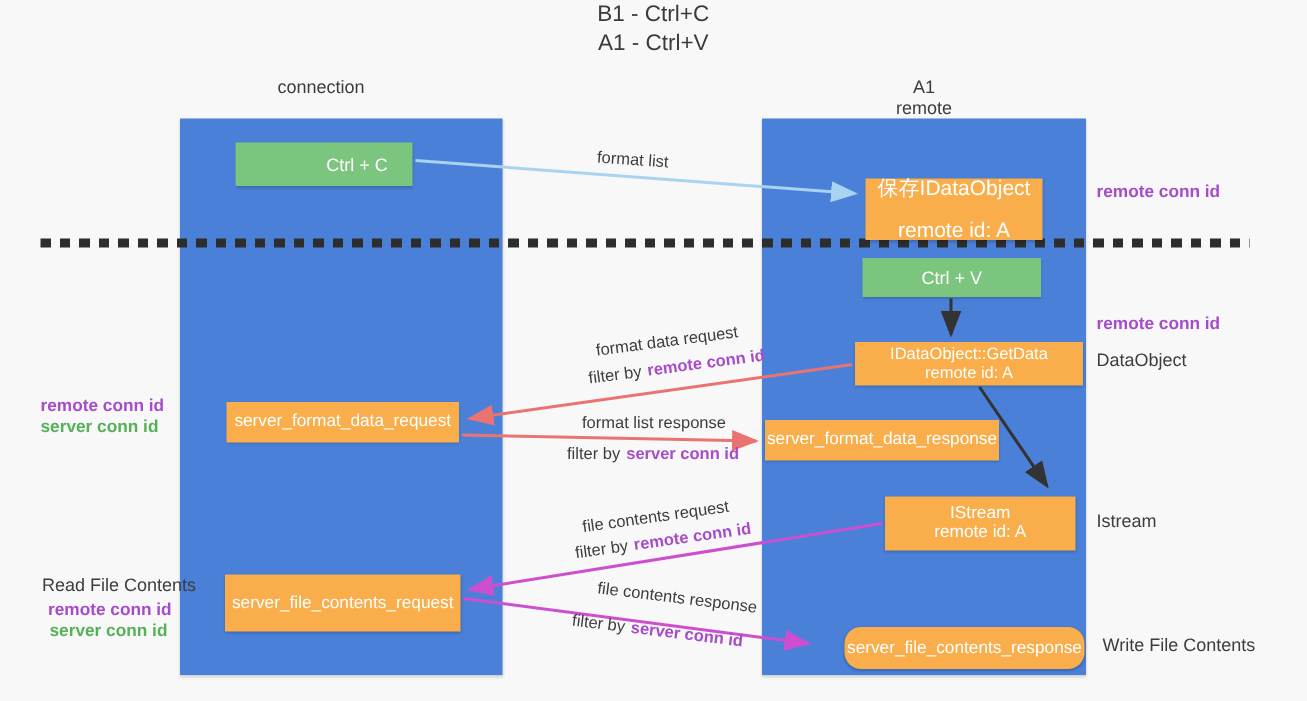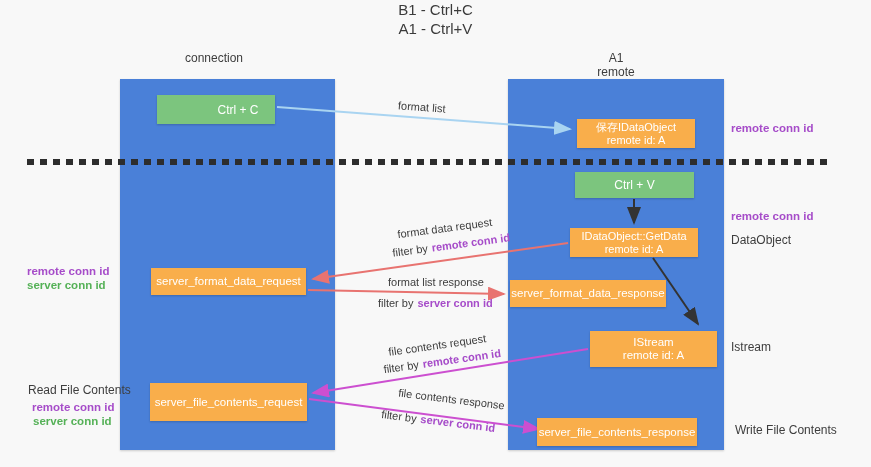--- a/index.html
+++ b/index.html
@@ -32,28 +32,28 @@
     background:repeating-linear-gradient(90deg,#2d2d2d 0 7px,transparent 7px 13px); }
 
   
   .gbox, .obox {
     display:flex; flex-direction:column; align-items:center; justify-content:center;
     color:#fff; text-align:center; box-shadow:0 1px 2px rgba(0,0,0,.2);
   }
   .gbox { background:#7cc57e; font-size:12px; }
   .obox { background:#f9ae4b; font-size:11.5px; line-height:13px; }
   #box-ctrl-c   { left:157px; top:95px;  width:118px; height:29px;padding-left:44px; }
-  #box-save-obj { left:577px; top:119px; width:118px; height:29px; font-size:11px; }
+  #box-save-obj { left:577px; top:119px; width:118px; height:41px; font-size:14px;justify-content:space-between; }
   #box-ctrl-v   { left:575px; top:172px; width:119px; height:26px; }
-  #box-getdata  { left:570px; top:228px; width:128px; height:29px; font-size:11px; }
+  #box-getdata  { left:570px; top:228px; width:152px; height:29px; font-size:11px; }
   #box-fmt-req  { left:151px; top:268px; width:155px; height:27px; }
   #box-fmt-res  { left:510px; top:280px; width:156px; height:27px; }
   #box-istream  { left:590px; top:331px; width:127px; height:36px; }
   #box-file-req { left:150px; top:383px; width:157px; height:38px; }
-  #box-file-res { left:537px; top:418px; width:160px; height:28px; }
+  #box-file-res { left:563px; top:418px; width:160px; height:28px;border-radius:11px; }
 
   
   .purple { color:#a64cc9; font-weight:bold; }
   .greenlbl { color:#55b157; font-weight:bold; }
   .darklbl { color:#3d3d3d; }
   .sidelbl { font-size:11.5px; white-space:nowrap; }
   #lbl-remote-top   { left:731px; top:122px; }
   #lbl-remote-mid   { left:731px; top:210px; }
   #lbl-dataobject   { left:731px; top:233px; font-size:12px; }
   #lbl-istream      { left:731px; top:340px; font-size:12px; }

